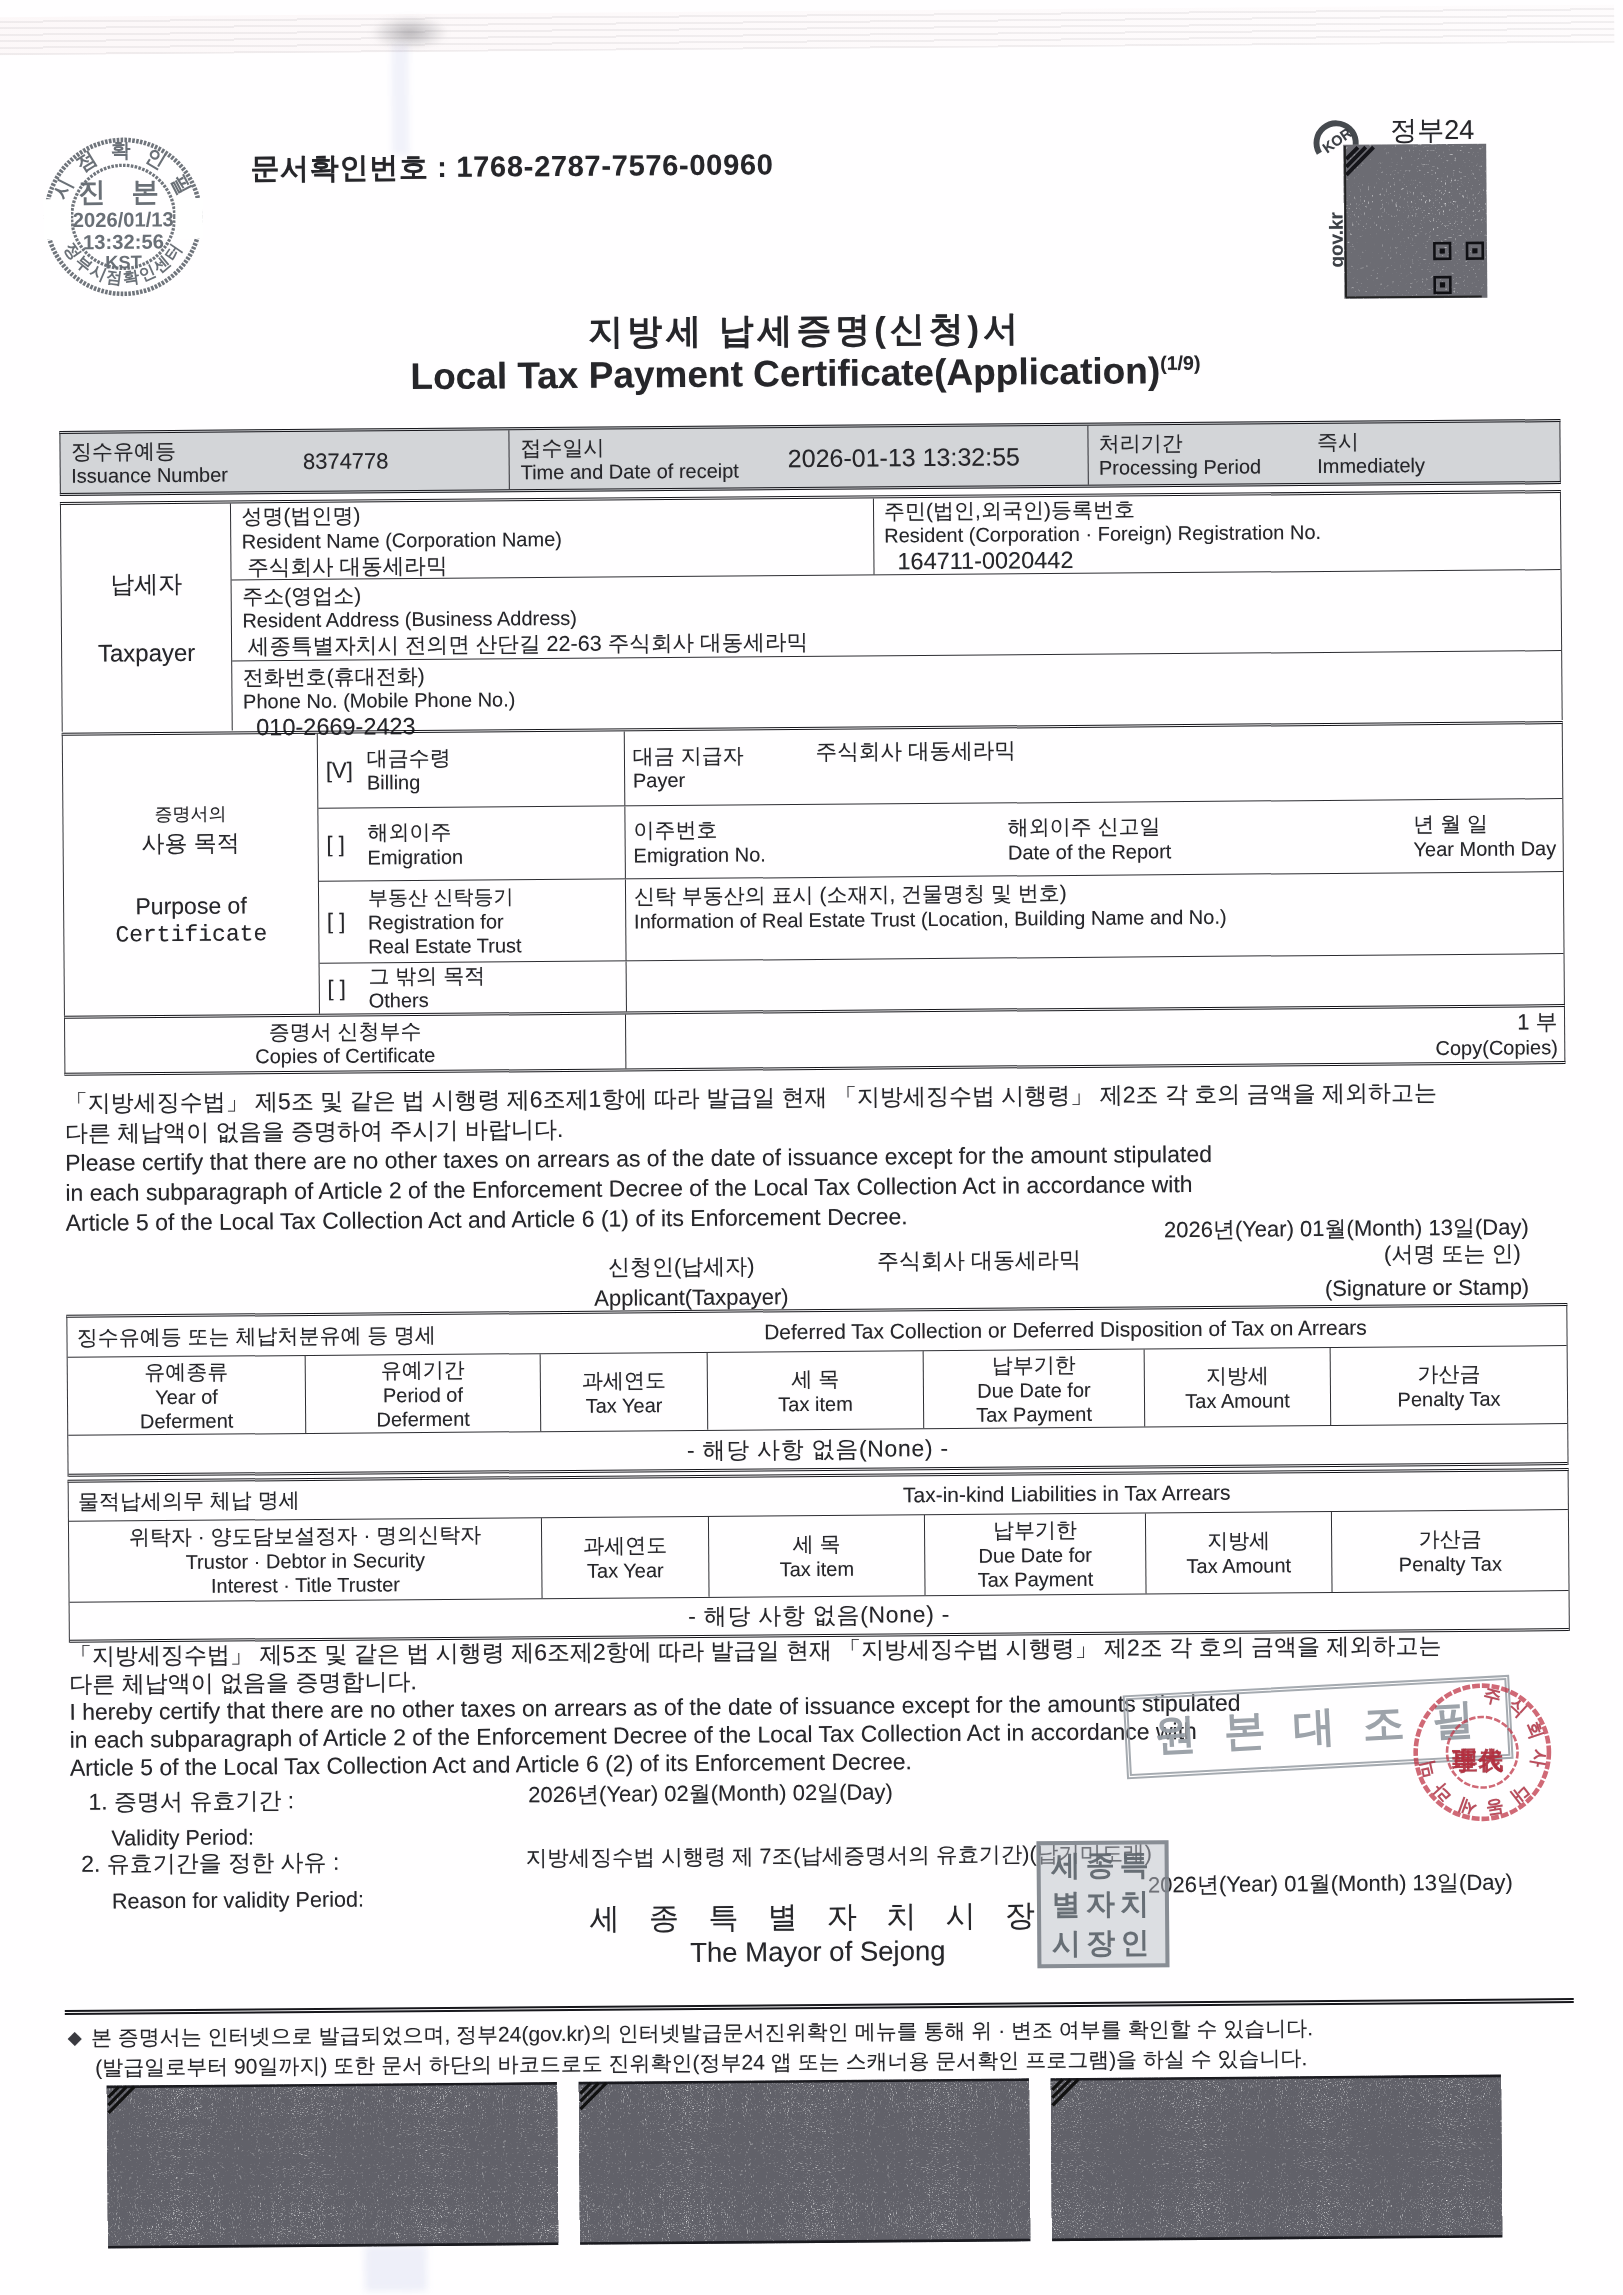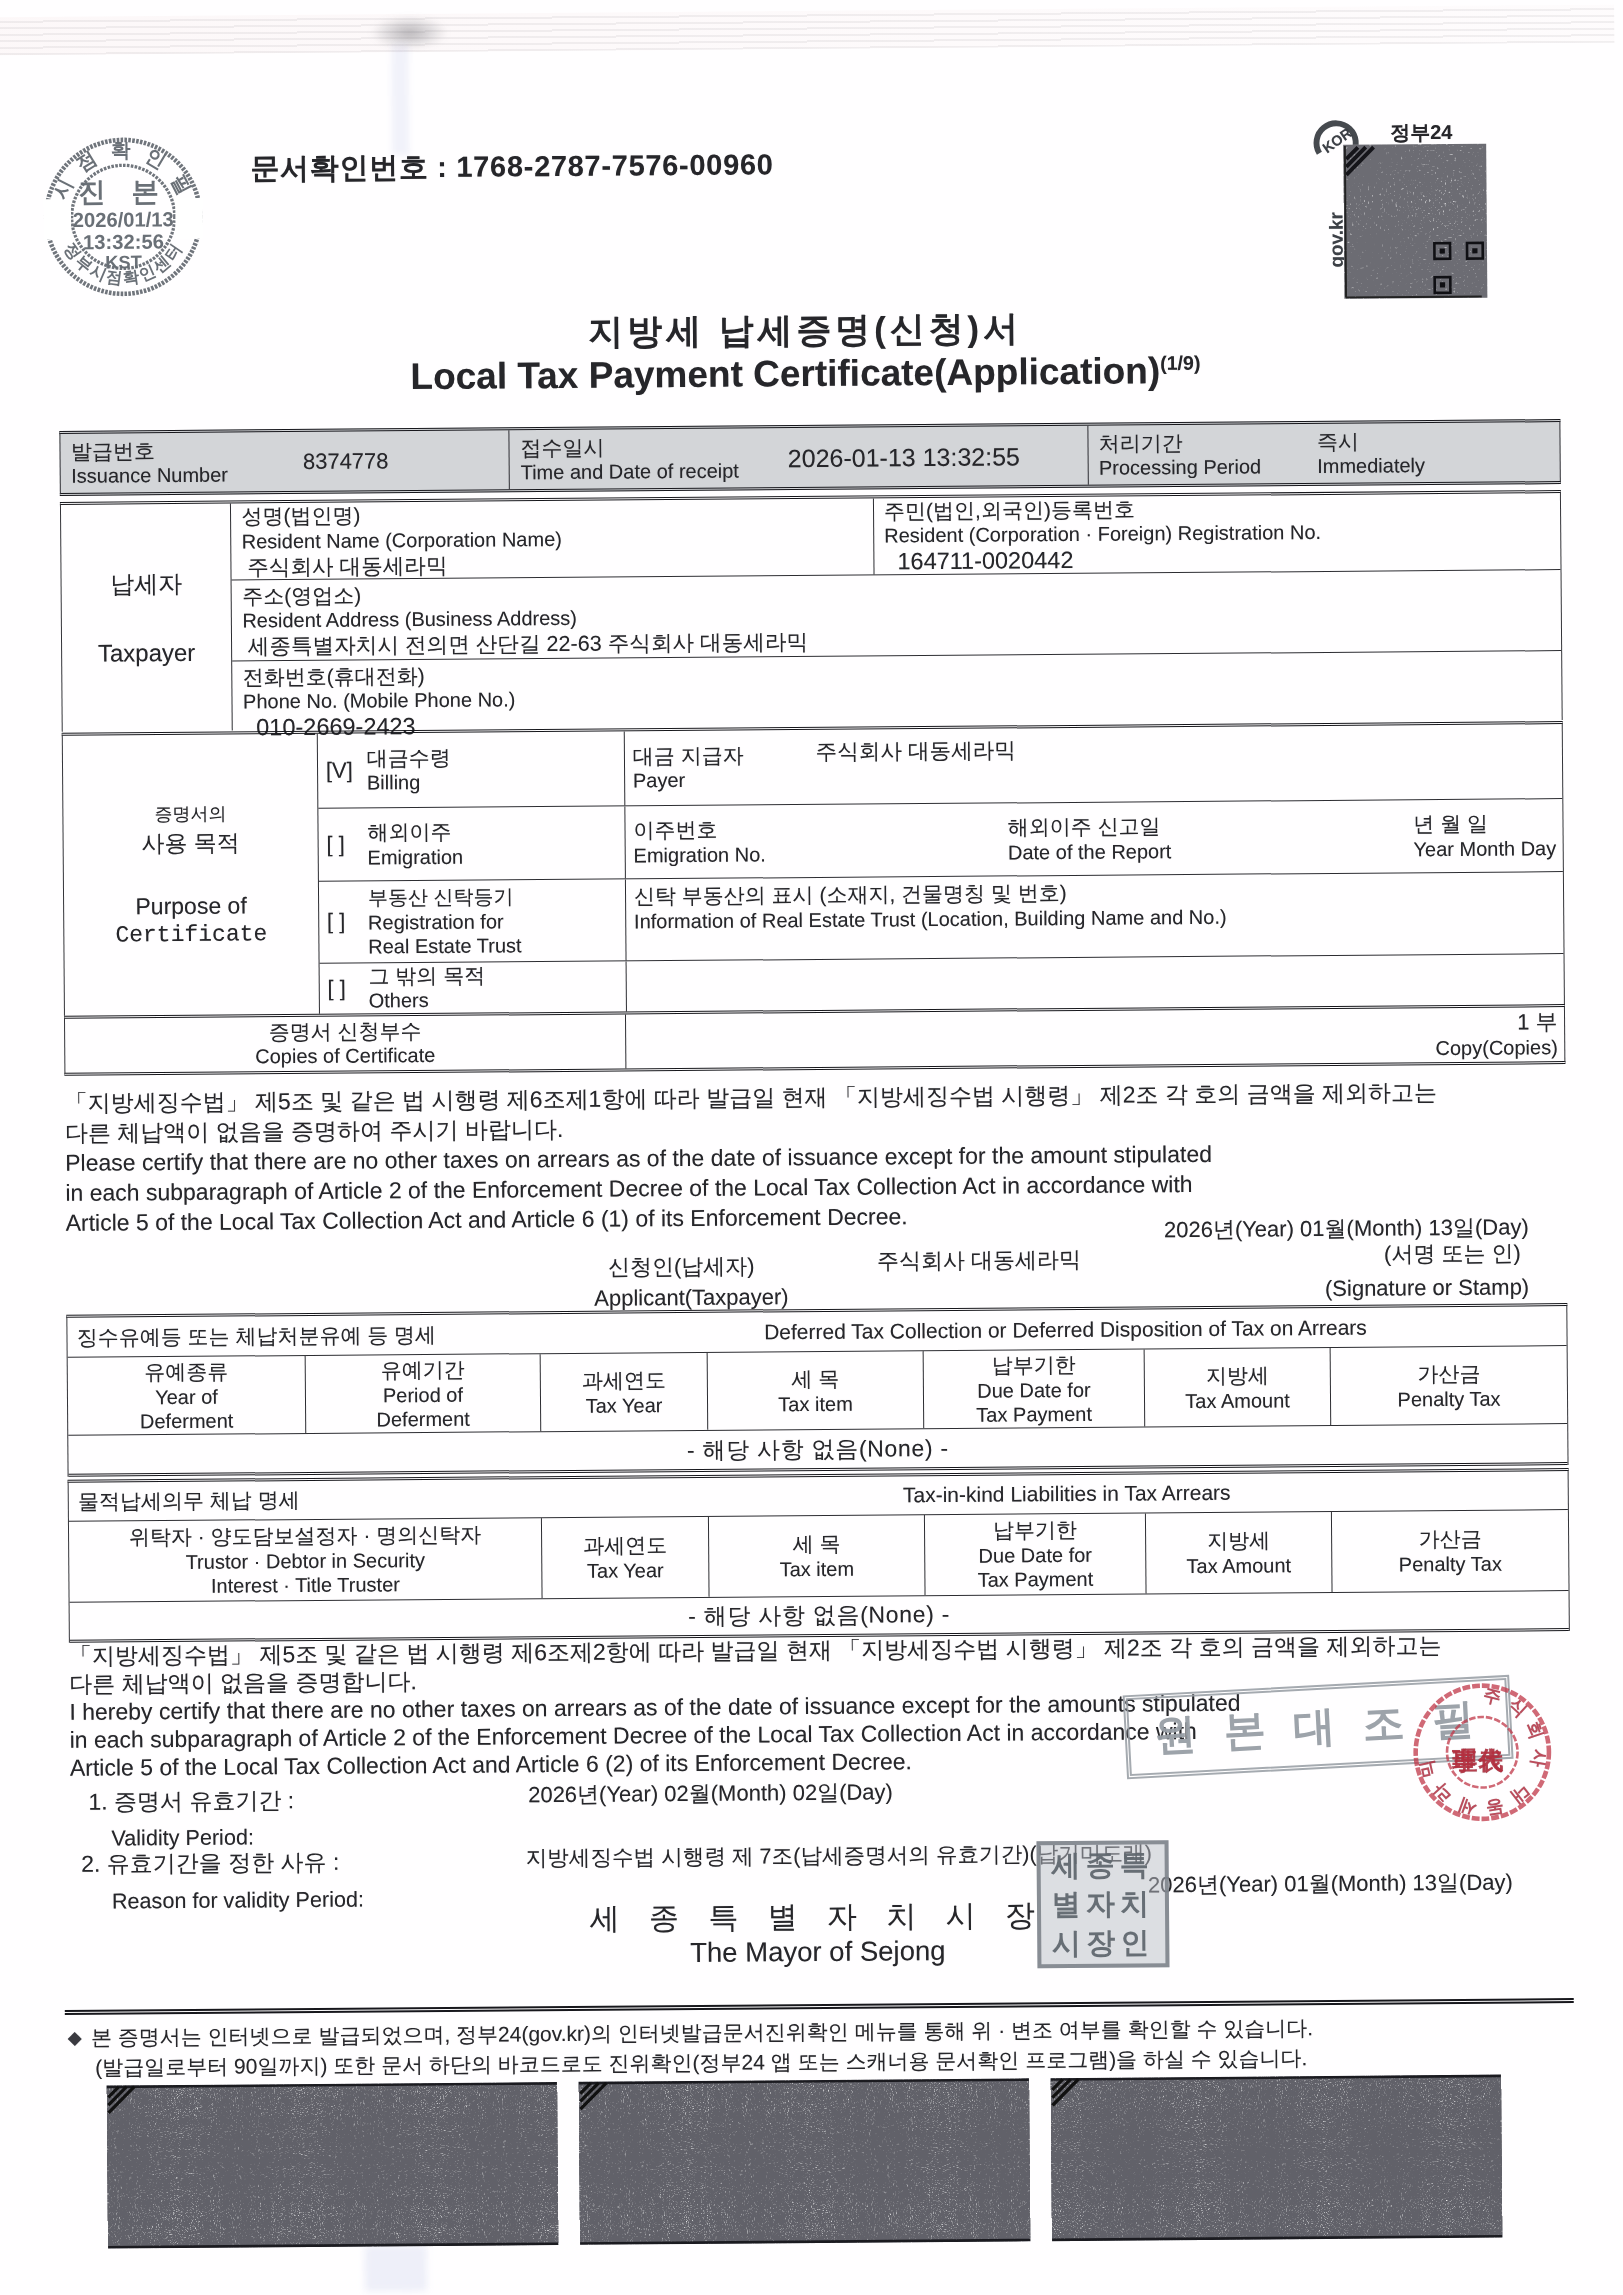--- a/index.html
+++ b/index.html
@@ -81,21 +81,21 @@
   </svg>
 
   <div class="abs" style="left:258px;top:145px;font-size:29px;font-weight:600;letter-spacing:0.7px;">문서확인번호 : 1768-2787-7576-00960</div>
 
   <div class="abs" style="left:1313px;top:115px;width:249px;height:209px;">
     <svg class="abs" style="left:5.2px;top:2.6px;" width="55" height="55" viewBox="0 0 84 84">
       <path d="M 14,60 A 30,30 0 1 1 64,62" fill="none" stroke="rgba(60,64,70,.95)" stroke-width="9"></path>
       <polygon points="60,70 76,58 66,50" fill="rgba(60,64,70,.95)"></polygon>
       <text x="42" y="48" font-size="22" font-weight="bold" text-anchor="middle" fill="#3c4046" transform="rotate(-35 42 42)" font-family="Liberation Sans,sans-serif">KOR</text>
     </svg>
-    <div class="abs" style="left:85px;top:9px;font-size:20px;font-weight:700;">정부24</div>
+    <div class="abs" style="left:85px;top:2px;font-size:27px;font-weight:400;">정부24</div>
     <div class="abs" style="left:2.6px;top:118px;font-size:19px;font-weight:600;color:#3c4046;transform:rotate(-90deg);transform-origin:center;">gov.kr</div>
     <svg class="abs" style="left:38px;top:34px;" width="143" height="154" viewBox="0 0 218 236">
       <defs>
         <filter id="qrN" x="0" y="0" width="100%" height="100%">
           <feTurbulence type="fractalNoise" baseFrequency="0.33" numOctaves="2" seed="5"></feTurbulence>
           <feColorMatrix type="matrix" values="0 0 0 0 0.15  0 0 0 0 0.15  0 0 0 0 0.17  1.7 1.7 1.7 0 -1.25"></feColorMatrix>
         </filter>
       </defs>
       <rect width="218" height="236" fill="#efeff0"></rect>
       <rect width="218" height="236" filter="url(#qrN)"></rect>
@@ -116,21 +116,21 @@
 
   <div class="abs center" style="left:0;top:307px;width:1623px;font-size:35px;font-weight:600;letter-spacing:3.9px;">지방세 납세증명(신청)서</div>
   <div class="abs center" style="left:0;top:353px;width:1623px;font-size:37px;font-weight:600;">
     <span>Local Tax Payment Certificate(Application)</span><sup>(1/9)</sup>
   </div>
 
   <div class="sec gray dblT dblB solL solR" style="top:425px;height:65px;">
     <div class="cellrow">
       <div class="cell" style="width:449px;">
         <div class="stack">
-          <span class="k">발급번호</span>
+          <span class="k">징수유예등</span>
           <span class="e">Issuance Number</span>
         </div>
         <div class="big" style="margin-left:75px;">8374778</div>
       </div>
       <div class="cell vrL" style="width:579px;">
         <div class="stack">
           <span class="k">접수일시</span>
           <span class="e">Time and Date of receipt</span>
         </div>
         <div style="font-size:25px;margin-left:49px;">2026-01-13 13:32:55</div>

